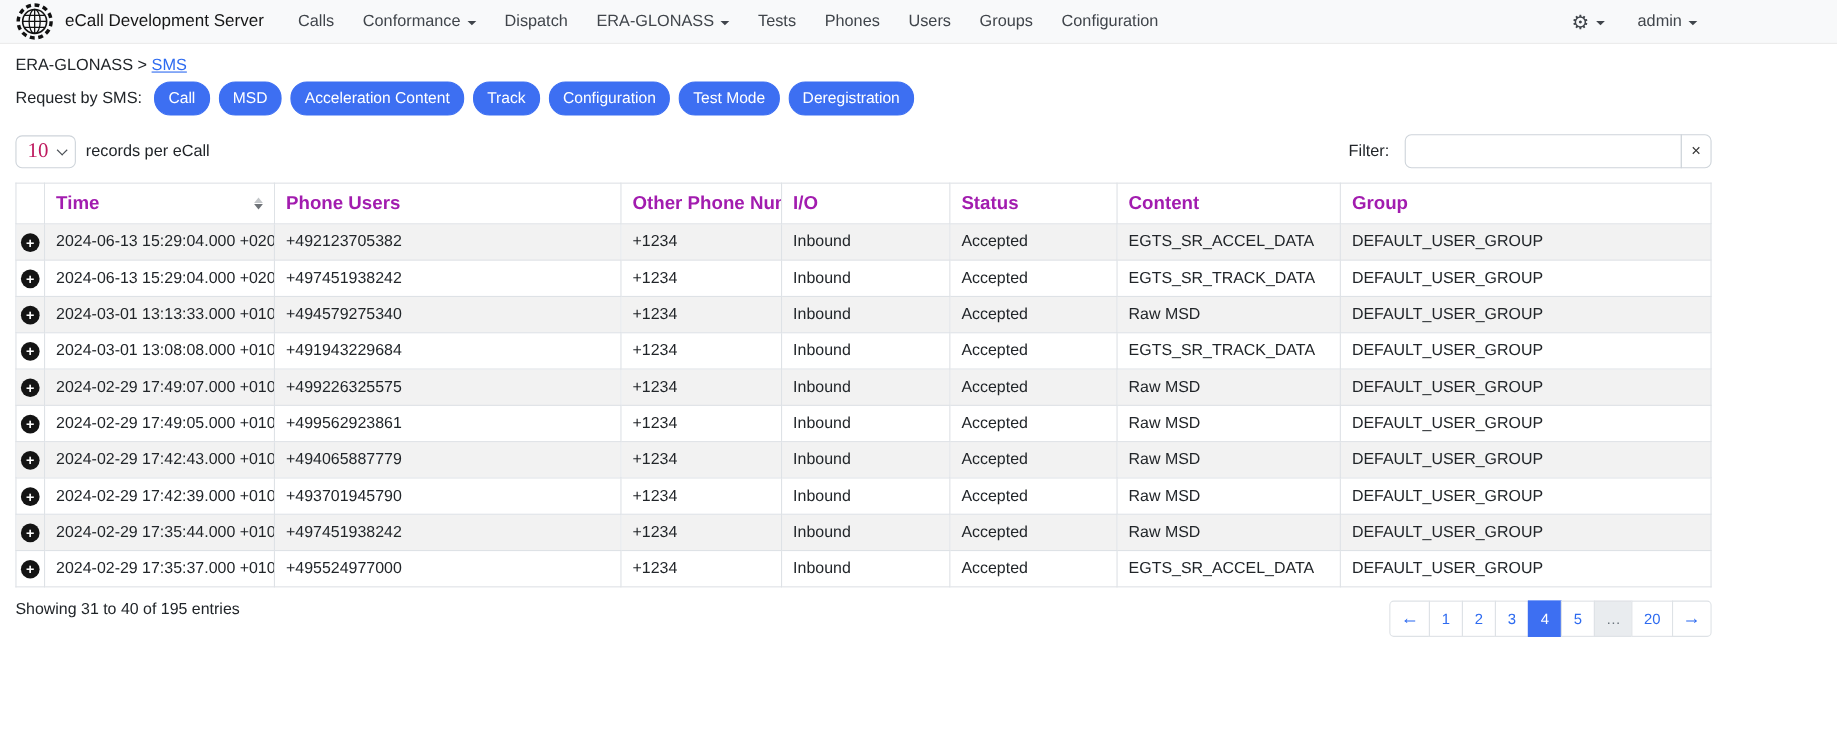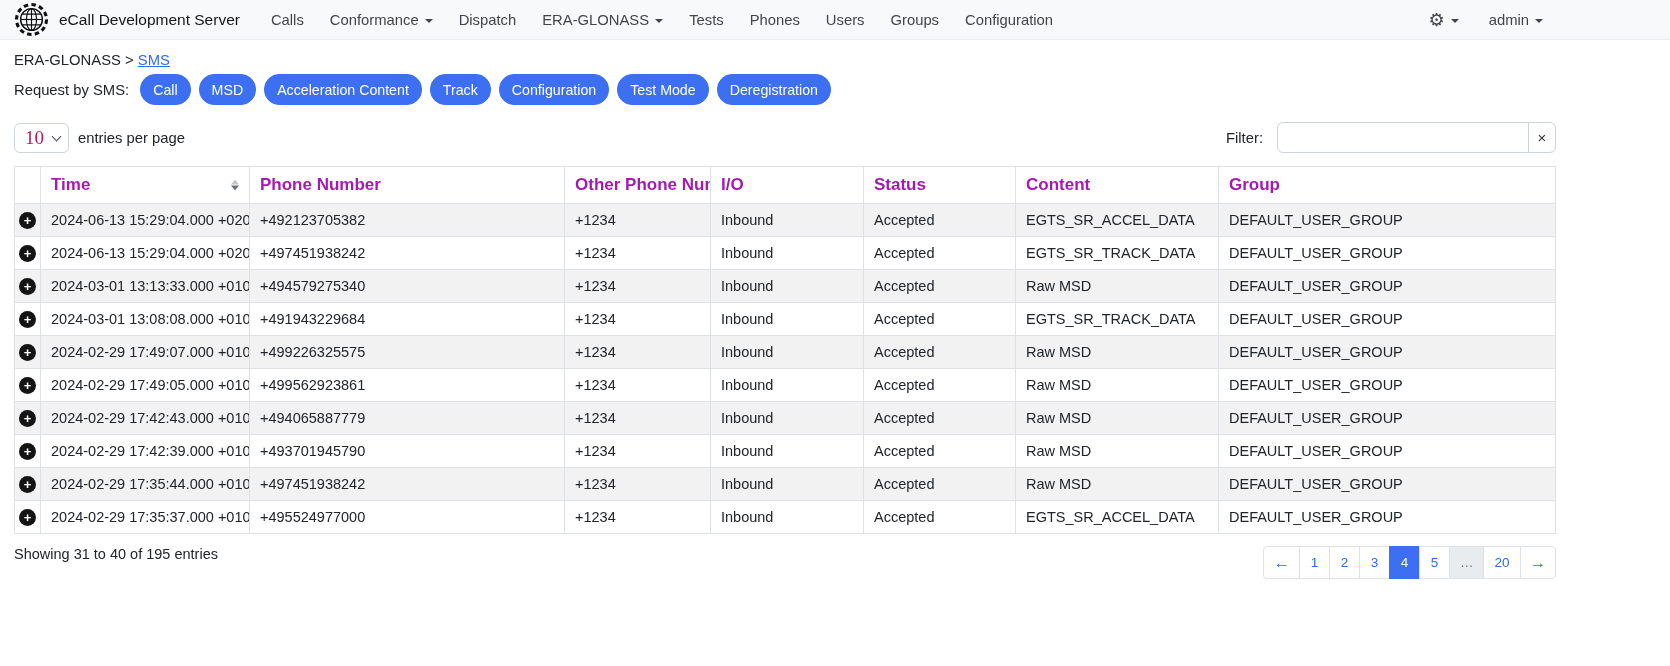--- a/index.html
+++ b/index.html
@@ -192,21 +192,21 @@
 <div class="content">
 
   <div class="controls">
     <div class="controls-left">
       <span class="select-wrap">
         <select class="page-size-select">
           <option>10</option>
         </select>
         <span class="select-chevron"></span>
       </span>
-      <span>entries per page</span>
+      <span>records per eCall</span>
     </div>
     <div class="controls-right">
       <span>Filter:</span>
       <span class="input-group">
         <input class="filter-input" type="text" value="" style="">
         <button class="clear-btn">
             <span>×</span>
           </button>
       </span>
     </div>
@@ -227,21 +227,21 @@
       <thead>
         <tr>
           <th class="expand-col"></th>
           <th class="sortable">
             <span>Time</span>
             <span class="sort-icons">
               <span class="sort-up"></span>
                 <span class="sort-down"></span>
             </span>
           </th>
-          <th>Phone Number</th>
+          <th>Phone Users</th>
           <th>Other Phone Number</th>
           <th>I/O</th>
           <th>Status</th>
           <th>Content</th>
           <th>Group</th>
         </tr>
       </thead>
       <tbody>
           <tr>
             <td class="expand-cell"><span class="expand-icon">+</span></td>

